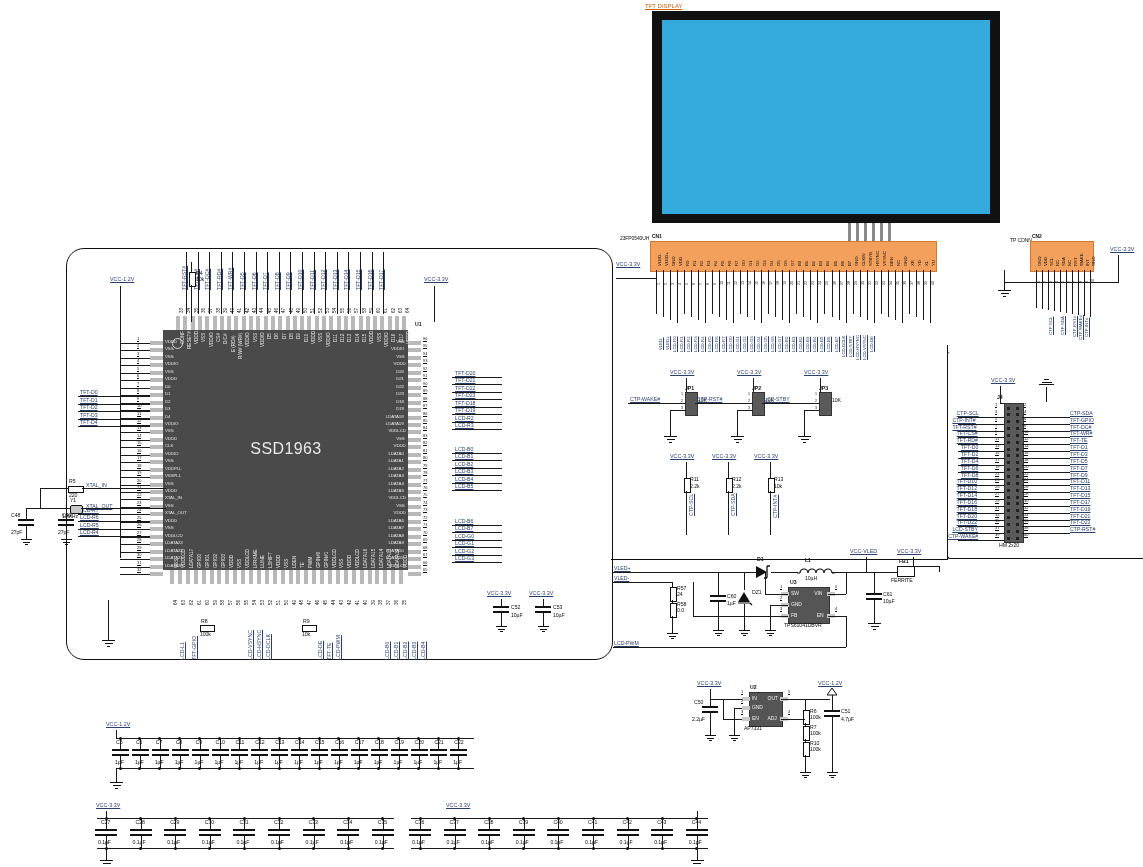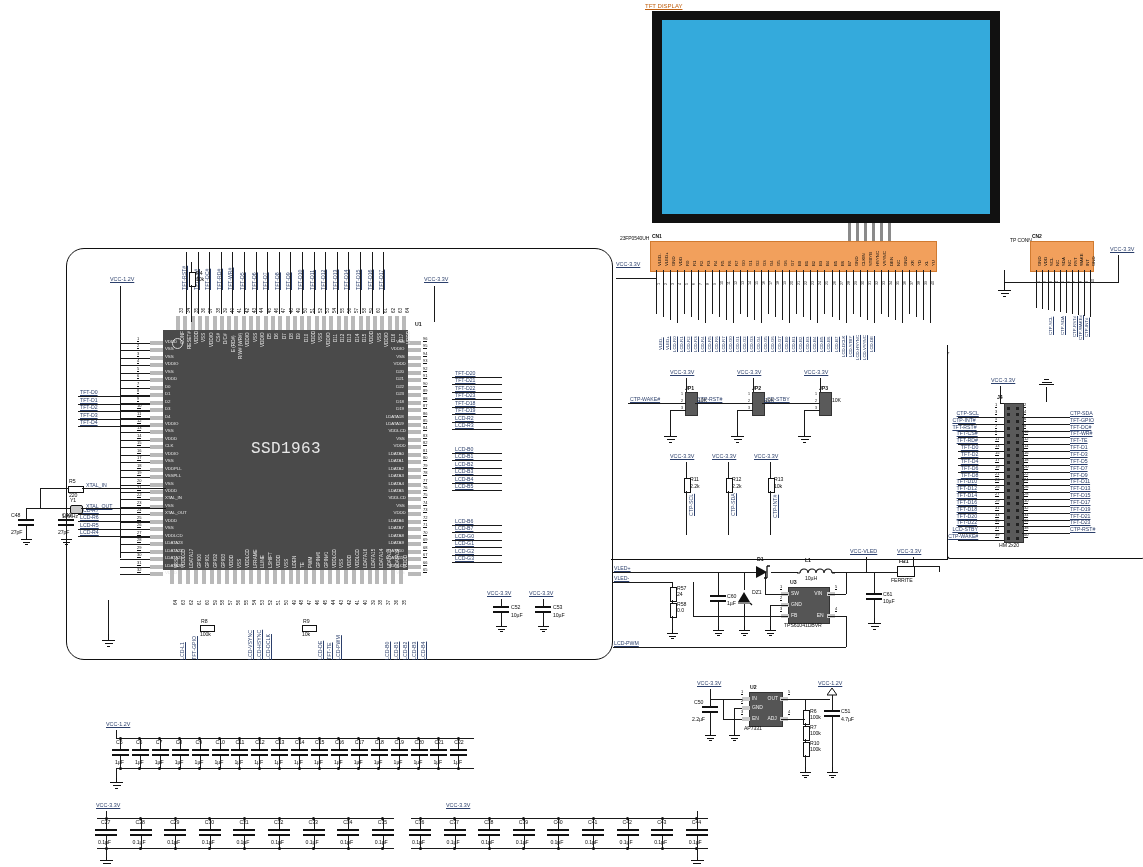--- a/index.html
+++ b/index.html
@@ -274,21 +274,21 @@
 </div>
 
 <div class="box" style="left:66px;top:248px;width:545px;height:410px;border-radius:18px;"></div>
 <div class="box" style="left:611px;top:345px;width:336px;height:214px;border-radius:0;border-left:none;border-top:none;"></div>
 <div class="box" style="left:947px;top:352px;width:196px;height:206px;border-right:none;border-top:none;"></div>
 
 <div class="chip" style="left:163px;top:330px;width:245px;height:240px;"></div>
 <div style="position:absolute;left:172px;top:338px;width:9px;height:9px;border:1.3px solid #d8d8d8;
             border-radius:50%;"></div>
 <div style="position:absolute;left:163px;top:440px;width:246px;text-align:center;color:#e8e8e8;
-            font-size:16px;letter-spacing:.4px;font-family:Liberation Mono, monospace;">SSD1963</div>
+            font-size:16px;letter-spacing:.4px;">SSD1963</div>
 <div class="lbl" style="left:415px;top:322px;font-weight:bold;">U1</div>
 
 <div id="u1-left">
     <div class="pinpad" style="left:150px;top:341px;width:13px;height:4px;"></div>
     <div class="pnum" style="left:137px;top:337px;">1</div>
     <div class="lbl" style="left:165px;top:340px;color:#e6e6e6;font-size:4.4px;">VDDD</div>
     <div class="wire wh" style="left:120px;top:343px;width:30px;"></div>
     <div class="pinpad" style="left:150px;top:348.45px;width:13px;height:4px;"></div>
     <div class="pnum" style="left:137px;top:344.45px;">2</div>
     <div class="lbl" style="left:165px;top:347.45px;color:#e6e6e6;font-size:4.4px;">VSS</div>

